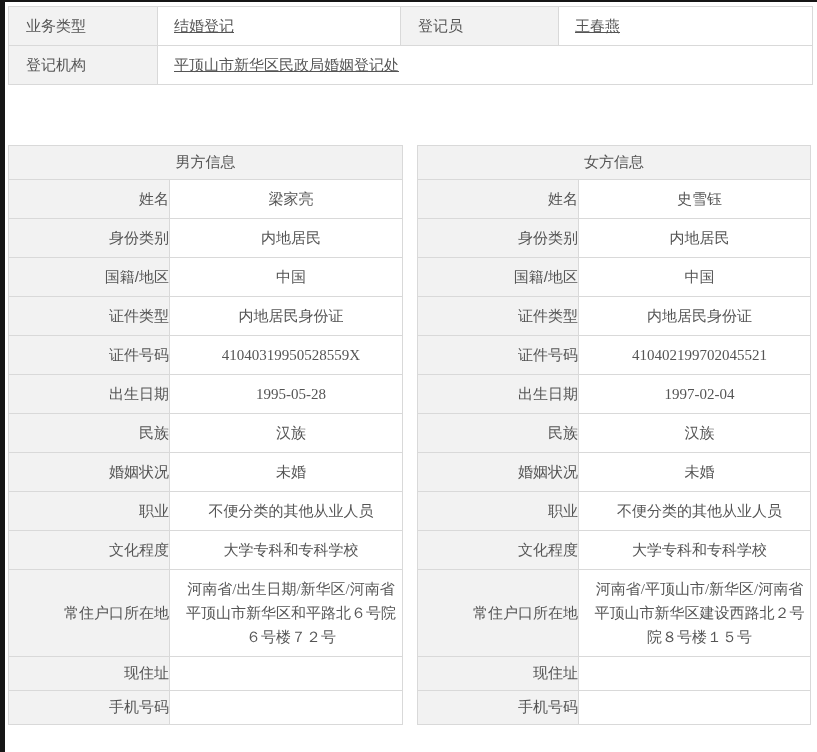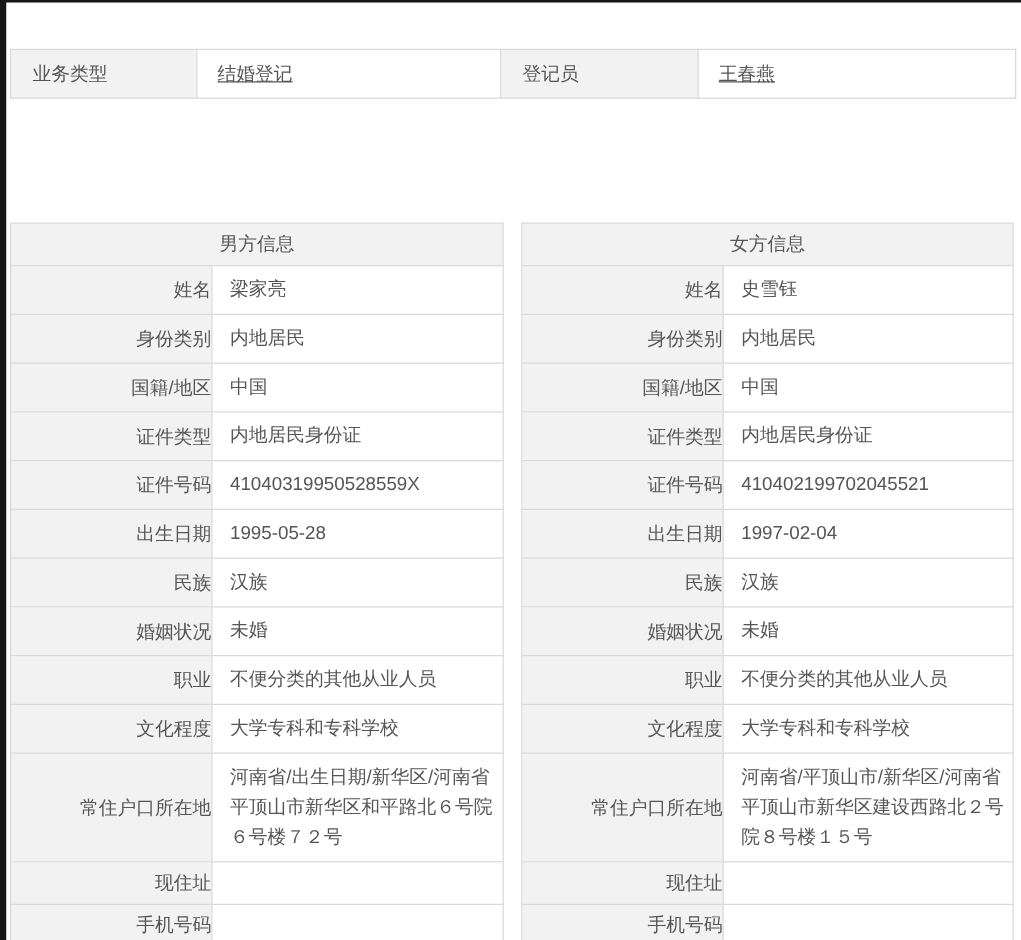--- a/index.html
+++ b/index.html
@@ -21,21 +21,21 @@
     position: absolute; left: 0; top: 0;
     width: 817px; height: 2px;
     background: var(--edge, #161616);
   }
   .edge-left {
     position: absolute; left: 0; top: 0;
     width: 5px; height: 752px;
     background: var(--edge, #161616);
   }
 
-  table { border-collapse: collapse; table-layout: fixed; margin-top: 33px; }
+  table { border-collapse: collapse; table-layout: fixed; }
   td, th {
     border: 1px solid var(--border, #d9d9d9);
     font-weight: normal;
     overflow: hidden;
   }
 
   
   .top-table {
     position: absolute; left: 8px; top: 6px;
     width: 804px;
@@ -65,24 +65,25 @@
     text-align: center;
     vertical-align: middle;
   }
   .person-table td { height: 34px; vertical-align: middle; }
   .person-table td.lbl {
     background: var(--label_bg, #f2f2f2);
     text-align: right;
   }
   .person-table td.val {
     background: #ffffff;
-    text-align: left;
+    text-align: center;
     padding: 7px 4px 7px 14px;
     line-height: 24px;
     word-break: break-all;
+    font-family: Liberation Serif, serif;
   }
 </style>
 </head>
 <body style="--label_bg: #f2f2f2; --border: #d9d9d9; --text: #555555; --edge: #161616;">
 
 <div class="page">
 
   <div class="edge-top"></div>
   <div class="edge-left"></div>
 
@@ -92,20 +93,24 @@
         <col style="width:243px">
         <col style="width:158px">
         <col style="width:254px">
     </colgroup>
     <tbody>
         <tr>
       <td class="lbl">业务类型</td>
       <td class="val">结婚登记</td>
       <td class="lbl">登记员</td>
       <td class="val">王春燕</td>
+    </tr>
+    <tr>
+      <td class="lbl">登记机构</td>
+      <td class="val" colspan="3">平顶山市新华区民政局婚姻登记处</td>
     </tr>
   </tbody>
     </table>
 
   <table class="person-table male">
     <colgroup>
       <col style="width:161px">
         <col style="width:233px">
     </colgroup>
     <thead>

